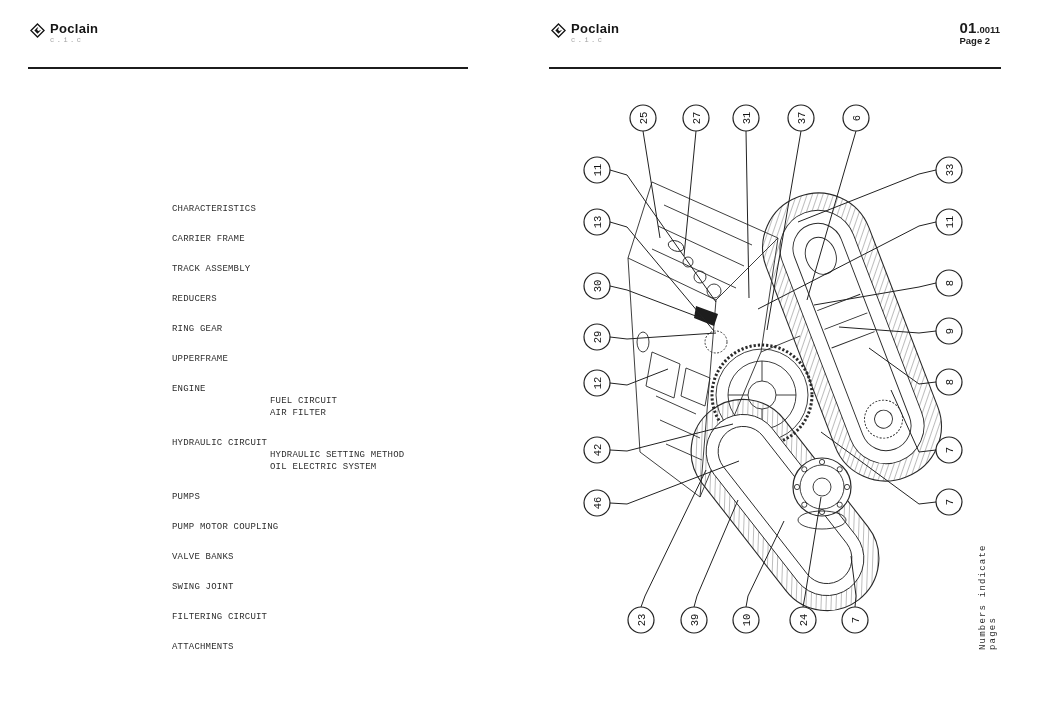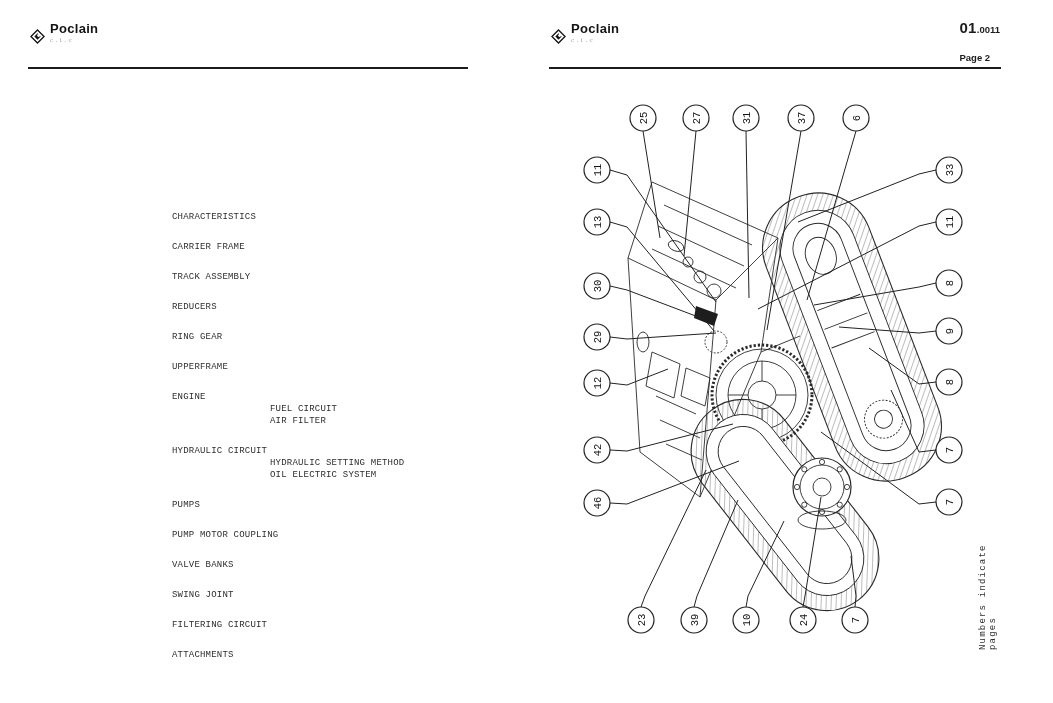--- a/index.html
+++ b/index.html
@@ -1,35 +1,35 @@
 <!DOCTYPE html>
 <html><head>
 <meta charset="utf-8">
 <style>
   html,body{margin:0;padding:0}
   body{
     width:1053px;height:703px;position:relative;overflow:hidden;
     background:#ffffff;font-family:"Liberation Sans",sans-serif;color:#1c1c1c;
   }
   .page{position:absolute;top:0;height:703px}
-  .brand{position:absolute;display:flex;align-items:flex-end;gap:5px}
+  .brand{position:absolute;display:flex;align-items:flex-start;gap:5px}
   .brand .diamond{margin-top:1px}
   .brand-text{display:flex;flex-direction:column;line-height:1}
   .brand-name{font-weight:bold;font-size:13px;letter-spacing:.3px;color:#141414}
-  .brand-sub{font-size:7px;color:#a2a2a2;letter-spacing:2.5px;margin-top:2px;font-family:Liberation Serif, serif}
+  .brand-sub{font-size:7px;color:#a2a2a2;letter-spacing:2.5px;margin-top:2px;font-family:Liberation Mono, monospace}
   .docnum{position:absolute;text-align:left;line-height:1}
   .docnum .big{font-size:15px;font-weight:bold;letter-spacing:.3px}
   .docnum .small{font-size:9.5px;font-weight:bold}
-  .page-label{font-size:9.5px;font-weight:bold;margin-top:17px}
+  .page-label{font-size:9.5px;font-weight:bold;margin-top:0}
   .hdr-rule{position:absolute;height:2px;background:#1c1c1c}
   .toc{position:absolute;left:172px;top:196px;font-family:"Liberation Mono",monospace;
        font-size:9px;color:#2d2d2d;letter-spacing:.2px}
   .toc-item{margin-top:20px;white-space:pre}
   .toc-item.sub{margin-left:98px;margin-top:2px}
-  .toc-item:first-child{margin-top:16px}
+  .toc-item:first-child{margin-top:8px}
   .note-vertical{
     position:absolute;left:978px;top:505px;height:145px;
     writing-mode:vertical-rl;transform:rotate(180deg);
     font-family:"Liberation Mono",monospace;font-size:9px;letter-spacing:1.2px;color:#2d2d2d;
   }
   #diagram{position:absolute;left:0;top:0}
   .co-num{font-family:"Liberation Mono",monospace;font-size:10.5px;fill:#141414}
 </style>
 </head>
 <body>

